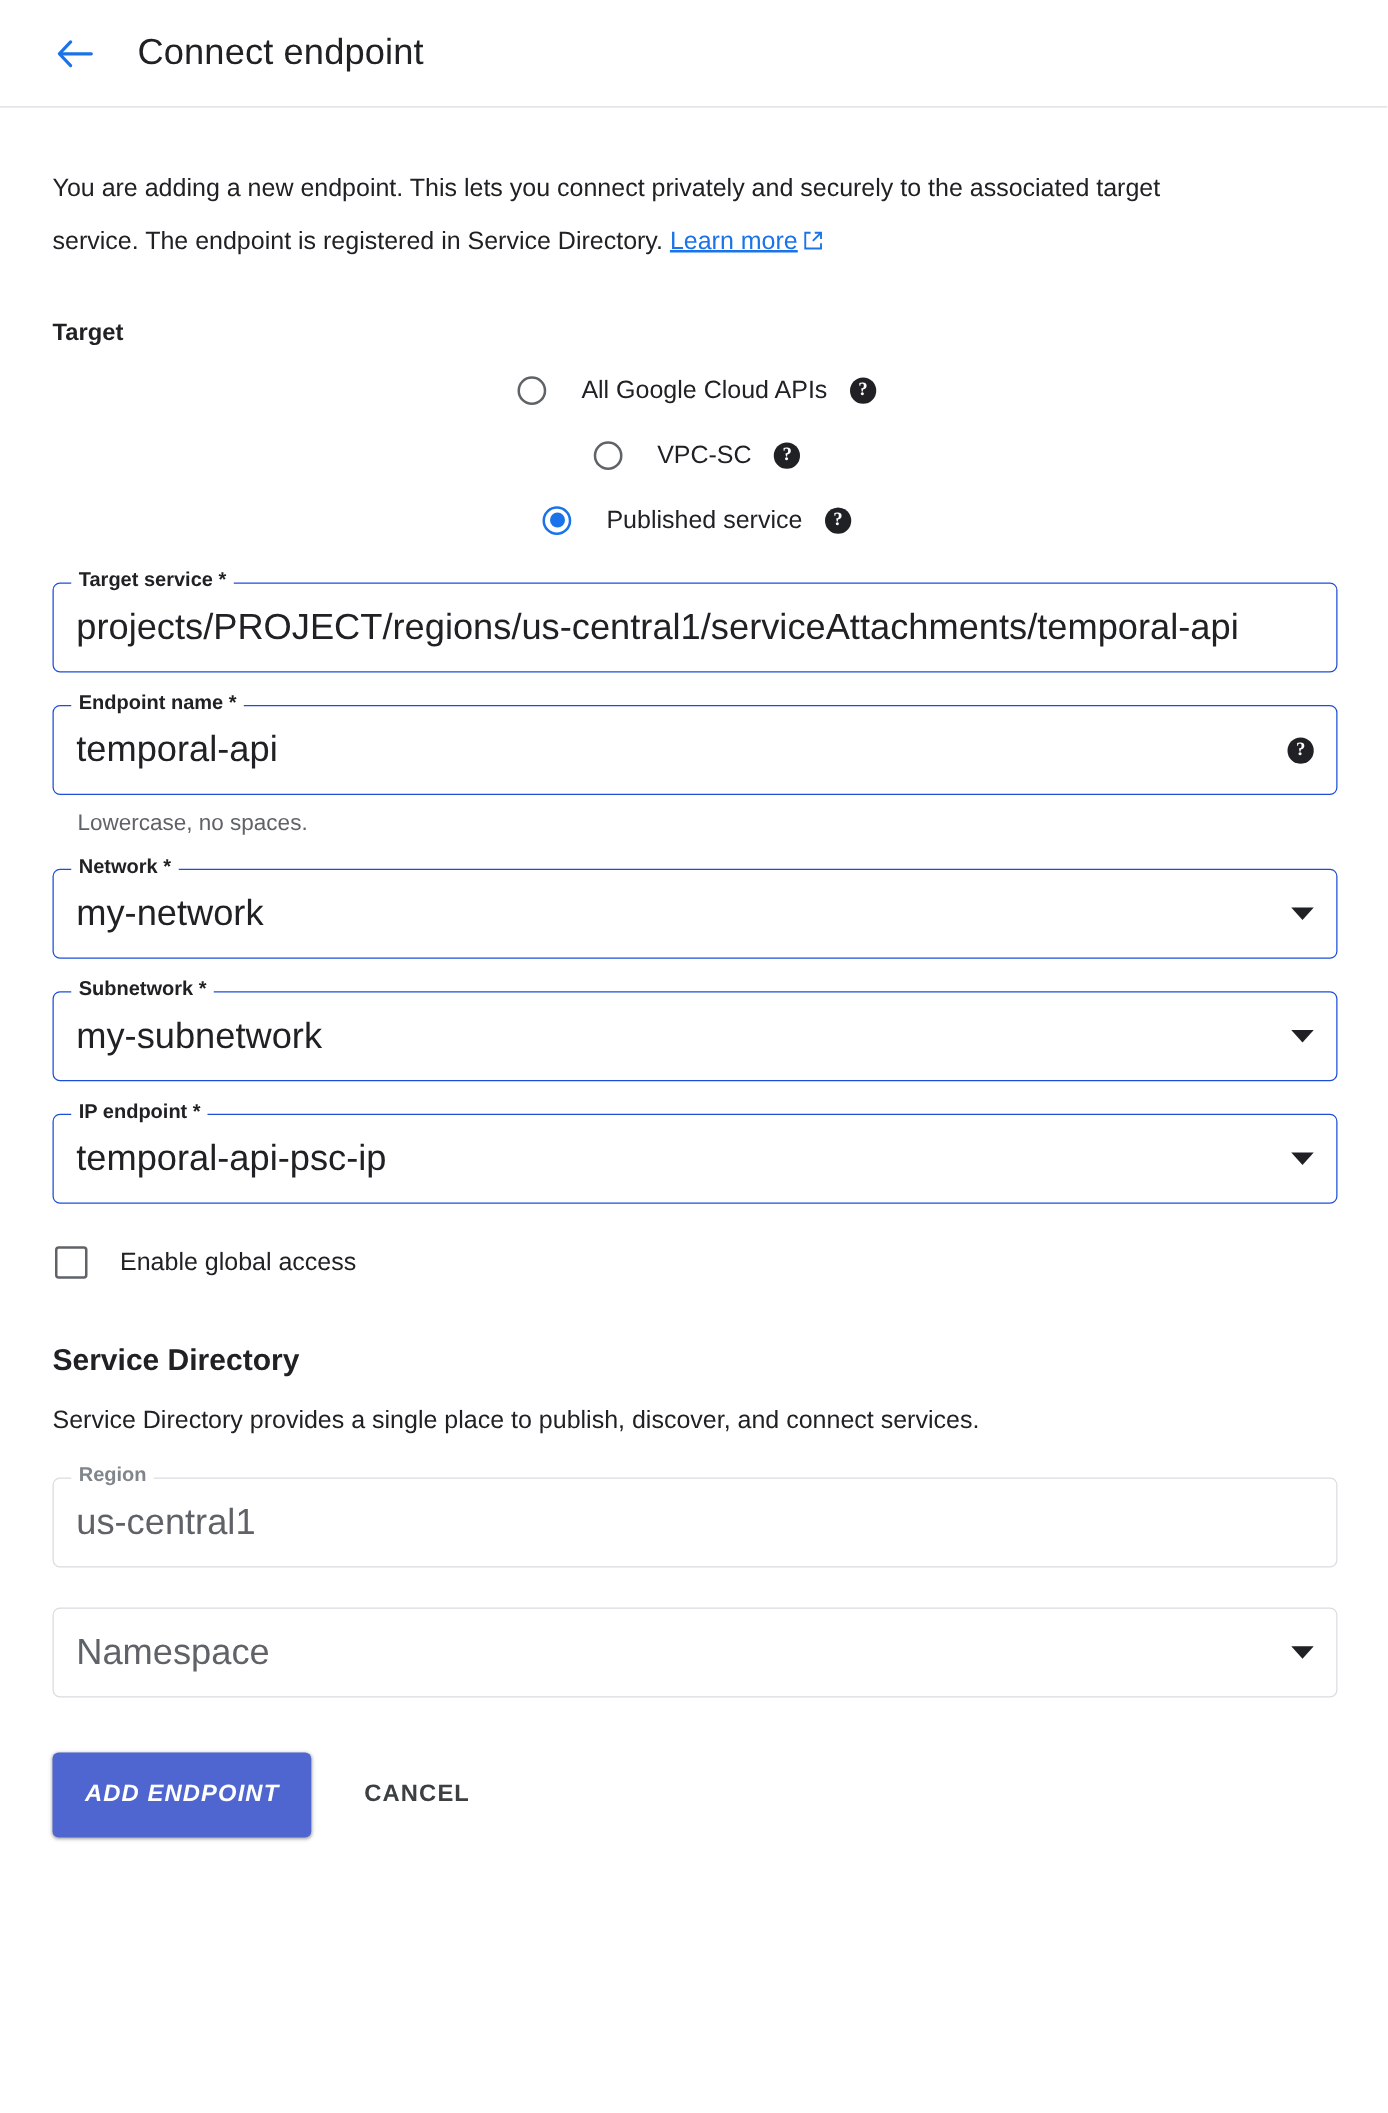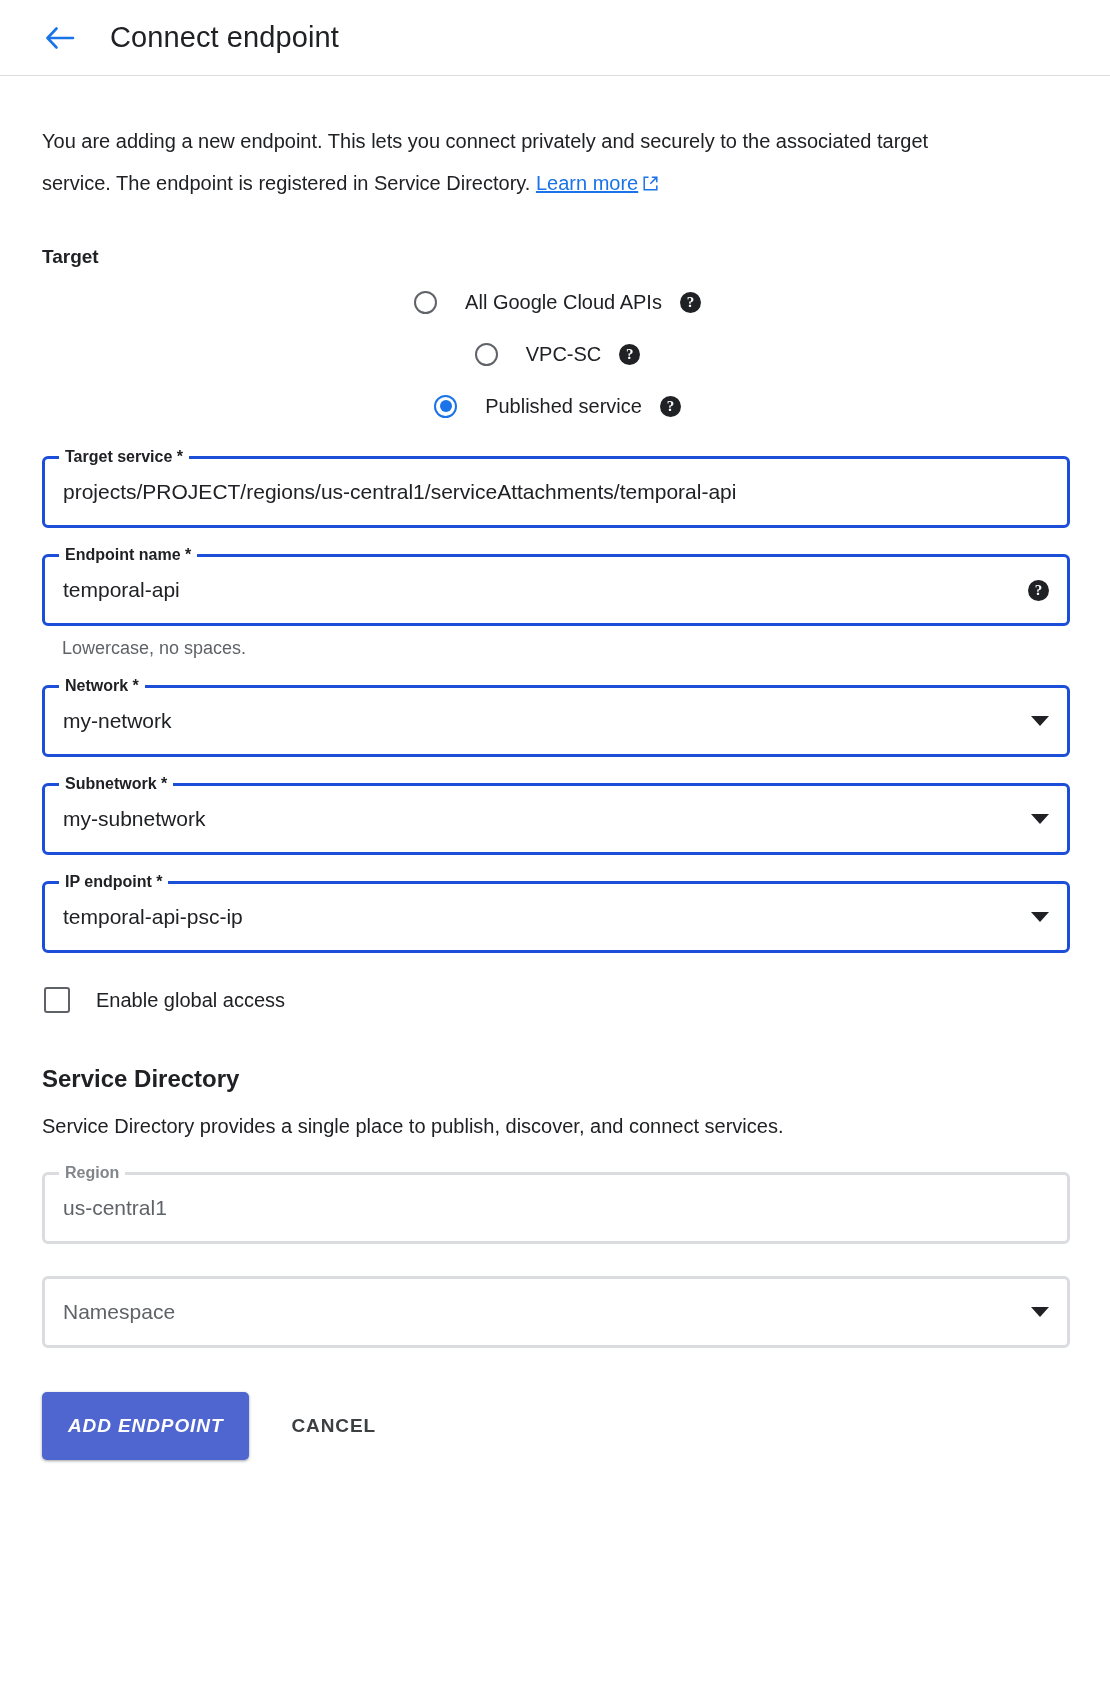--- a/index.html
+++ b/index.html
@@ -8,21 +8,21 @@
     width: 1110px;
     height: 1690px;
     background: #ffffff;
     font-family: "Liberation Sans", sans-serif;
     color: #202124;
     -webkit-font-smoothing: antialiased;
   }
 
   
   .header {
-    height: 76px;
+    height: 86px;
     display: flex;
     align-items: center;
     padding: 0 40px;
     border-bottom: 1px solid #dadce0;
   }
   .back-btn {
     width: 40px;
     height: 40px;
     display: flex;
     align-items: center;
@@ -120,21 +120,21 @@
     flex: 0 0 auto;
     font-family: "Liberation Serif", serif;
     line-height: 1;
   }
 
   
   .field {
     position: relative;
     margin-top: 26px;
     height: 72px;
-    border: 3px solid #1d4ed8;
+    border: 1px solid #1d4ed8;
     border-radius: 6px;
     display: flex;
     align-items: center;
     padding: 0 18px;
     background: #fff;
   }
   .field.readonly {
     border-color: #dadce0;
   }
   .field-legend {
@@ -147,21 +147,21 @@
     font-weight: 700;
     color: #202124;
     white-space: nowrap;
   }
   .field.readonly .field-legend {
     font-weight: 700;
     color: #80868b;
     text-align: center;
   }
   .field-value {
-    font-size: 21px;
+    font-size: 29px;
     color: #202124;
     flex: 1 1 auto;
     overflow: hidden;
     white-space: nowrap;
   }
   .field-value.placeholder {
     color: #5f6368;
   }
   .field-value.muted {
     color: #5f6368;

